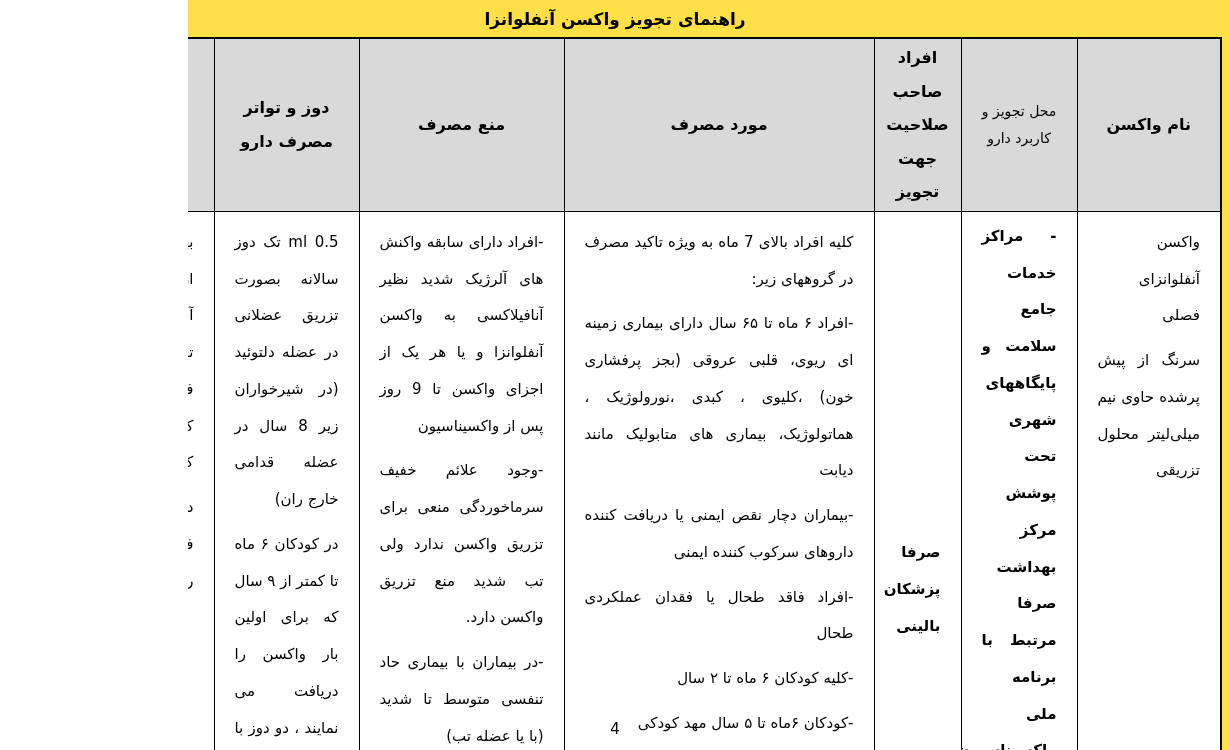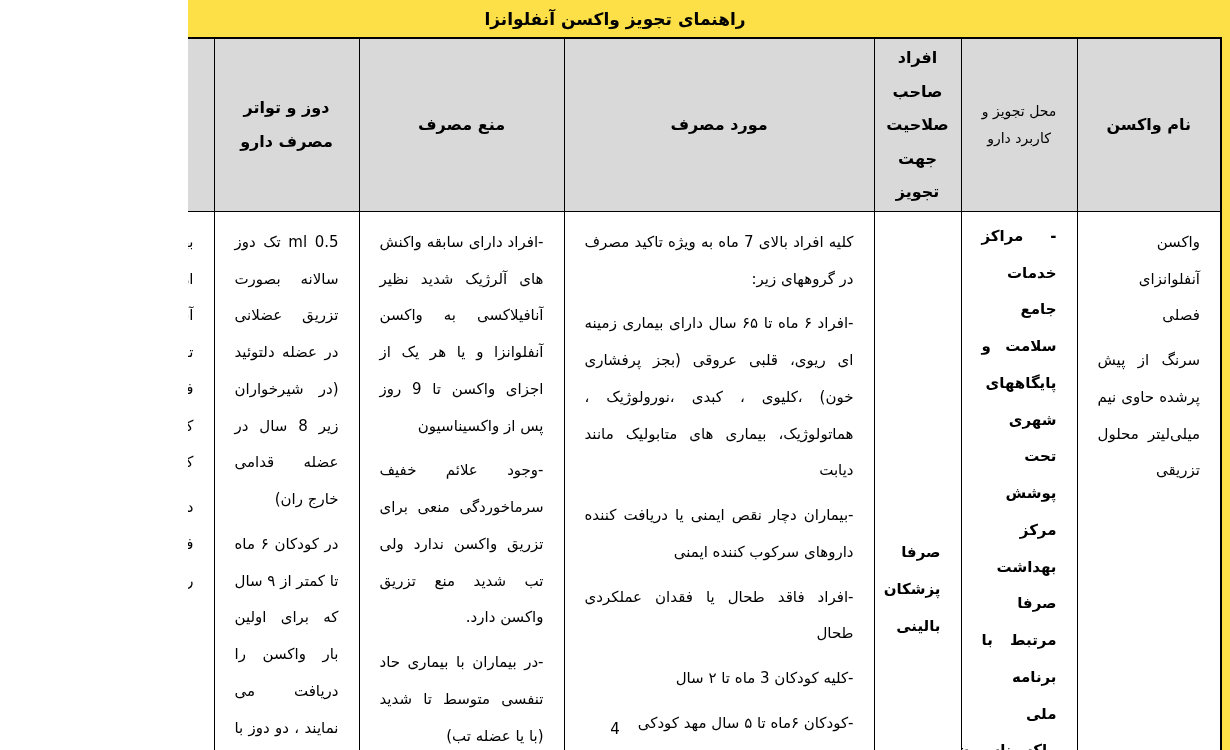--- a/index.html
+++ b/index.html
@@ -123,21 +123,21 @@
 
         <td class="v-middle cell-qualified">
           <p>صرفا پزشکان بالینی</p>
         </td>
 
         <td class="pad-top">
           <p>کلیه افراد بالای 7 ماه به ویژه تاکید مصرف در گروههای زیر:</p>
           <p>-افراد ۶ ماه تا ۶۵ سال دارای بیماری زمینه ای ریوی،  قلبی عروقی (بجز پرفشاری خون) ،کلیوی ، کبدی ،نورولوژیک ، هماتولوژیک، بیماری های متابولیک مانند  دیابت</p>
           <p>-بیماران دچار نقص ایمنی یا دریافت کننده داروهای سرکوب کننده ایمنی</p>
           <p>-افراد فاقد طحال یا فقدان عملکردی طحال</p>
-          <p>-کلیه کودکان 3 ماه تا ۲ سال</p>
+          <p>-کلیه کودکان ۶ ماه تا ۲ سال</p>
           <p>-کودکان ۶ماه تا ۵ سال مهد کودکی</p>
         </td>
 
         <td class="pad-top">
           <p>-افراد دارای سابقه واکنش های آلرژیک شدید نظیر آنافیلاکسی به واکسن آنفلوانزا و یا هر یک از اجزای واکسن تا 9 روز پس از واکسیناسیون</p>
           <p>-وجود علائم خفیف سرماخوردگی منعی برای تزریق واکسن ندارد ولی تب شدید منع تزریق واکسن دارد.</p>
           <p>-در بیماران با بیماری حاد تنفسی متوسط تا شدید (با یا عضله تب)</p>
         </td>
 
         <td class="pad-top">

